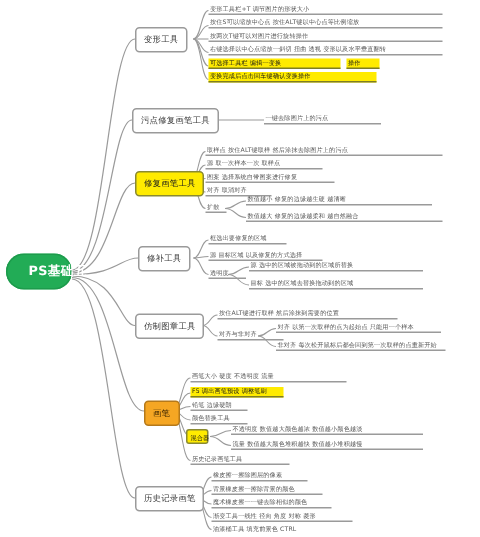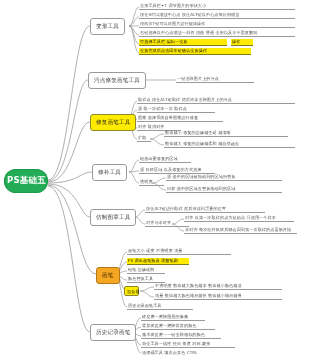--- a/index.html
+++ b/index.html
@@ -16,21 +16,21 @@
   .node{position:absolute;box-sizing:border-box;white-space:nowrap;}
 
   
   .root{
     background:#22ac56;
     color:#ffffff;
     border-radius:14px;
     font-size:8.5px;
     font-weight:bold;
     letter-spacing:.2px;
-    padding:6px 3px;
+    padding:6px 15px;
     text-align:center;
     box-shadow:0 0 0 1px #1d9b4c inset;
   }
   
   .l2{
     background:#ffffff;
     border:1px solid #9a9a9a;
     border-radius:3px;
     color:#3a3a3a;
     font-size:5.6px;

